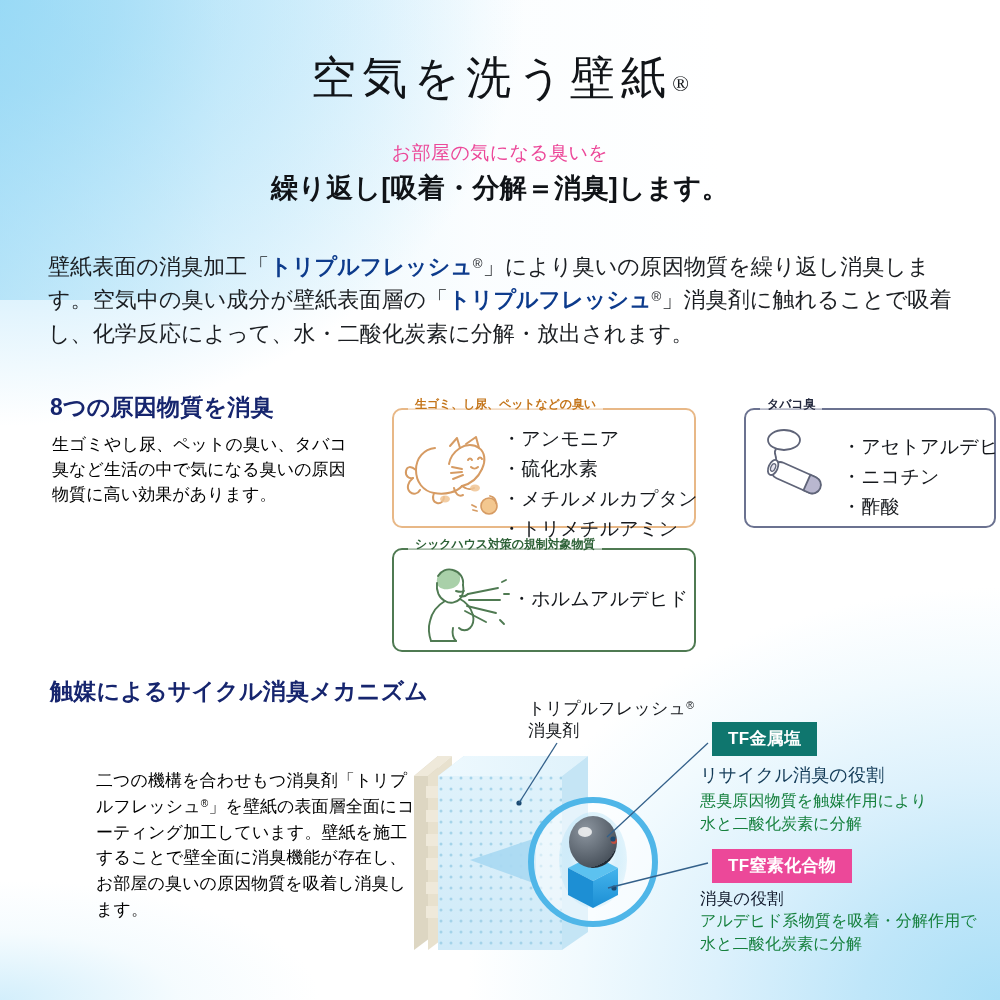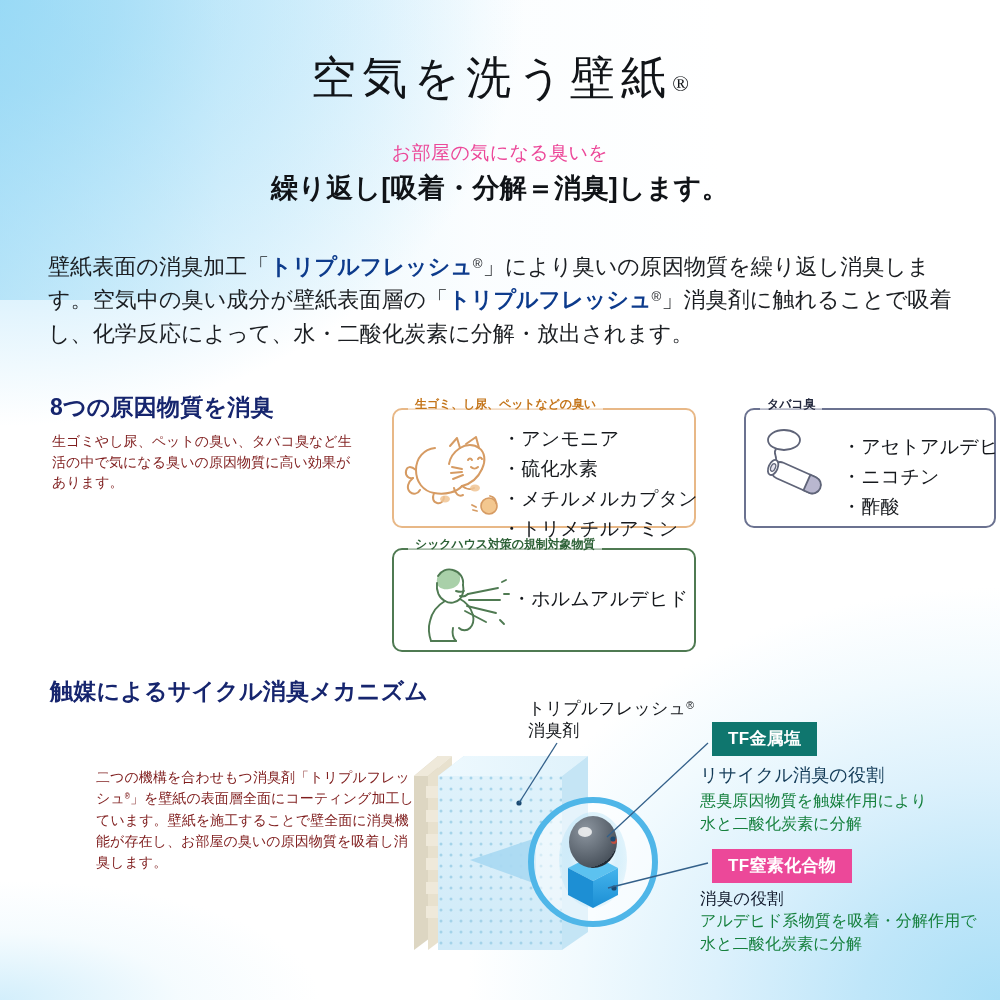--- a/index.html
+++ b/index.html
@@ -62,21 +62,21 @@
   .lead sup{font-size:.6em;vertical-align:.45em;}
 
   
   .sec-head{
     position:absolute;font-size:23px;font-weight:bold;color:#16256e;letter-spacing:.01em;
   }
   #sec-head-1{left:50px;top:392px;text-align:right;}
   #sec-head-2{left:50px;top:676px;}
 
   .sec-body{
-    position:absolute;font-size:14px;line-height:1.48;color:#7f1d1d;letter-spacing:.004em;font-family:Liberation Mono, monospace;
+    position:absolute;font-size:17px;line-height:1.48;color:#000000;letter-spacing:.004em;
   }
   #sec-body-1{left:52px;top:432px;width:300px;}
   #sec-body-2{left:52px;top:768px;width:320px;line-height:1.52;margin-left:44px;}
   #sec-body-2 sup{font-size:.6em;vertical-align:.45em;}
 
   
   .fbox{position:absolute;border:2px solid #ccc;border-radius:10px;background:transparent;}
   .fbox > .ftitle{
     position:absolute;top:-14px;left:14px;padding:0 7px;
     font-size:12px;font-weight:bold;letter-spacing:-.01em;white-space:nowrap;

